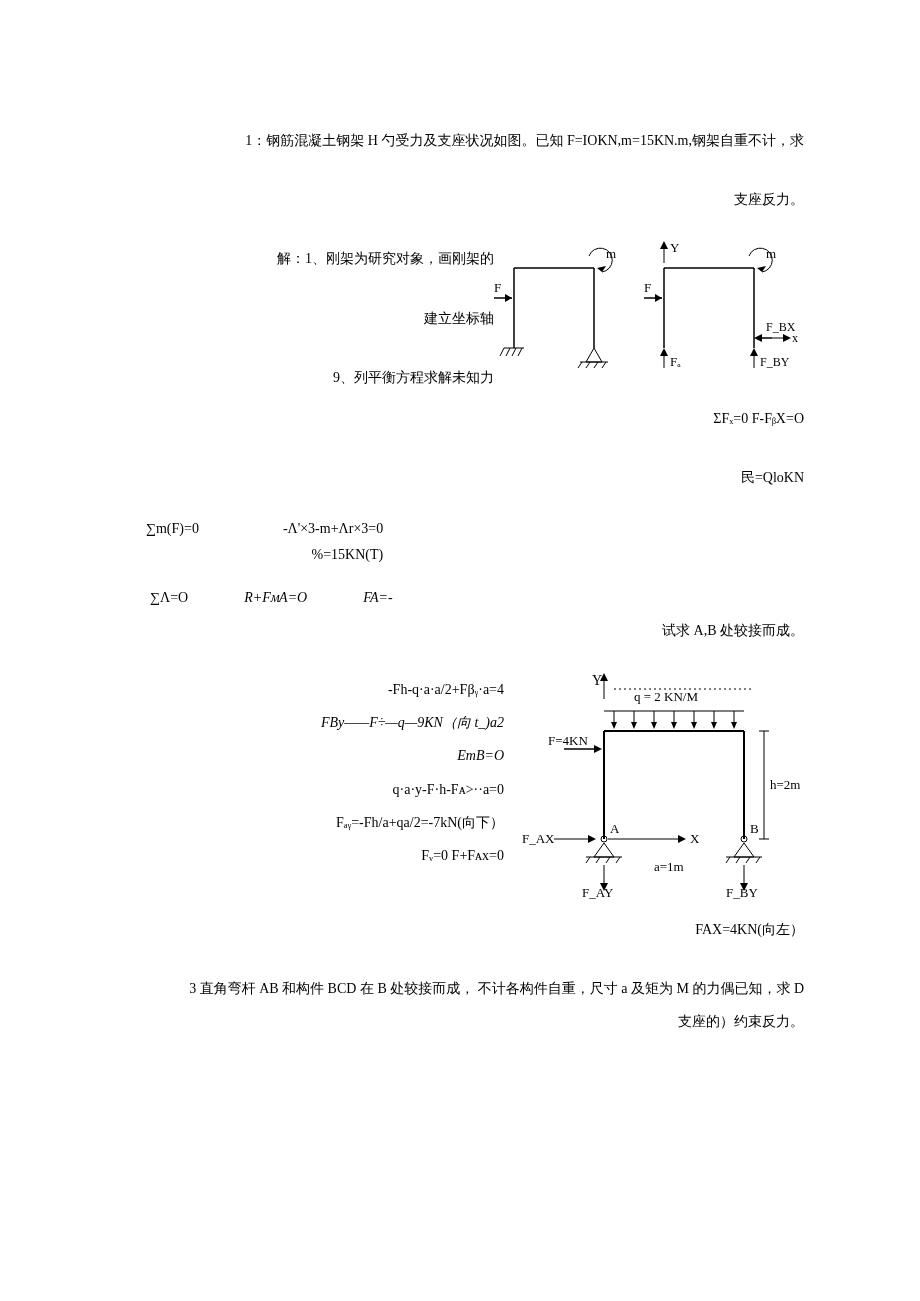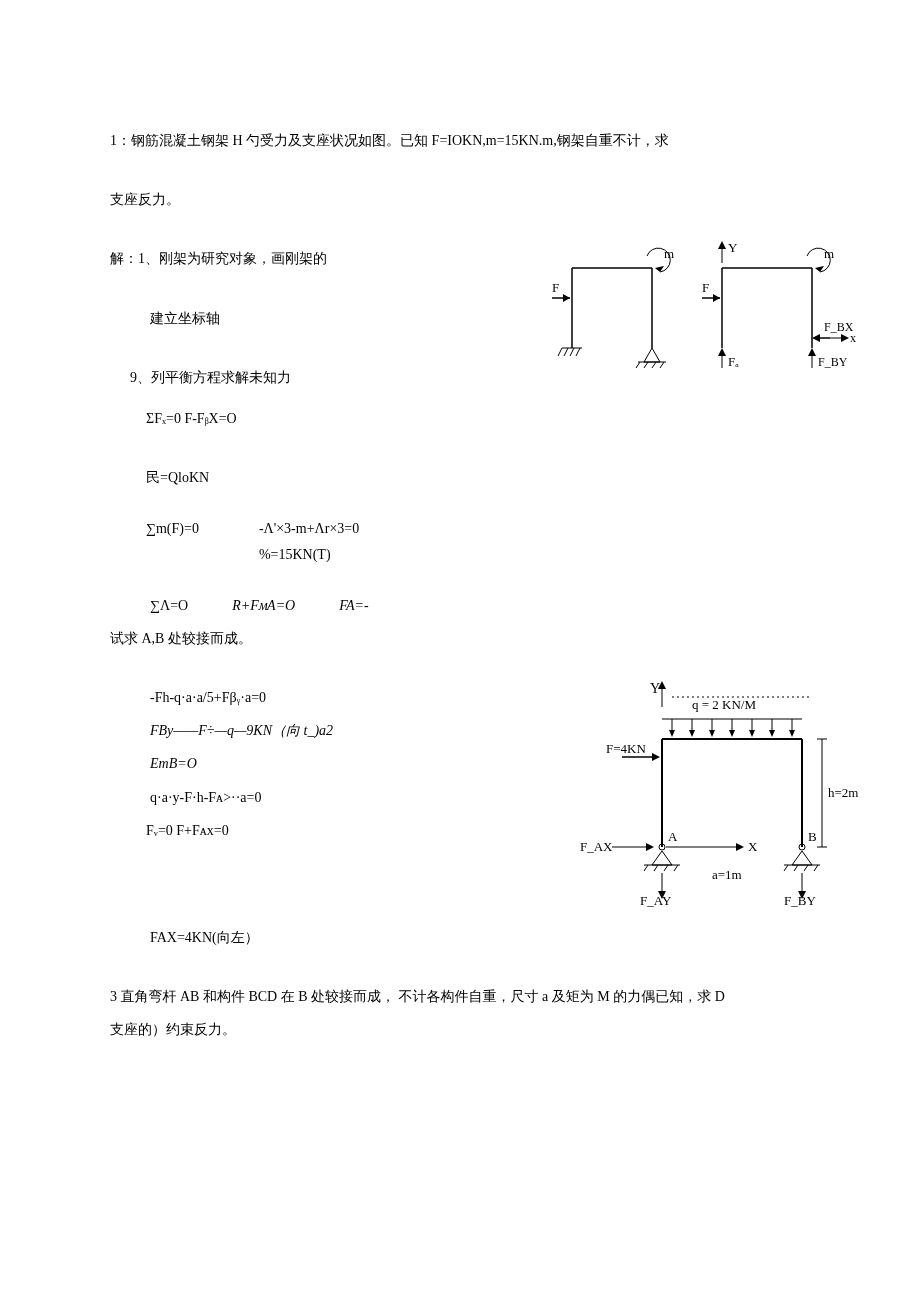--- a/index.html
+++ b/index.html
@@ -6,21 +6,22 @@
     font-family: "SimSun", "Microsoft YaHei", serif;
     font-size: 14px;
     color: #000;
     background: #fff;
     width: 920px;
     margin: 0;
     padding: 0;
     line-height: 1.8;
   }
   .page {
-    padding: 120px 58px 60px 110px;
+    padding: 120px 116px 60px 110px;
+    text-align: right;
   }
   .para {
     margin: 8px 0;
   }
   .indent1 { margin-left: 40px; }
   .indent2 { margin-left: 36px; }
   .indent05 { margin-left: 20px; }
   .mono { font-family: "Times New Roman", serif; }
   .gap { height: 18px; }
   .row {
@@ -133,43 +134,44 @@
         </g>
         <text x="266" y="128" font-size="12">F_BY</text>
       </svg>
     </div>
   </div>
 
   <div class="para indent2 mono">ΣFₓ=0 F-FᵦX=O</div>
   <div class="gap"></div>
   <div class="para indent2 mono">民=QloKN</div>
   <div class="gap"></div>
-  <div class="row indent2 mono" style="gap:60px;">
+  <div class="row indent2 mono" style="gap:84px;">
     <span>∑m(F)=0</span>
     <div>
       <div>-Λ'×3-m+Λr×3=0</div>
       <div>%=15KN(T)</div>
     </div>
   </div>
   <div class="gap"></div>
 
-  <div class="row indent1 mono" style="gap:44px;margin-top:8px;">
+  <div class="row indent1 mono" style="gap:56px;">
     <span>∑Λ=O</span>
     <span class="it">R+FᴍA=O</span>
     <span class="it">FA=-</span>
   </div>
   <div class="para">试求 A,B 处较接而成。</div>
   <div class="gap"></div>
 
   <div class="row">
     <div class="col-text">
-      <div class="para indent1 mono">-Fh-q·a·a/5+Fβᵧ·a=0</div>
+      <div class="para indent1 mono">-Fh-q·a·a/2+Fβᵧ·a=4</div>
       <div class="para indent1 mono it">FBy——F÷—q—9KN（向 t_)a2</div>
       <div class="para indent1 mono it">EmB=O</div>
       <div class="para indent1 mono">q·a·y-F·h-Fᴀ&gt;··a=0</div>
+      <div class="para indent1 mono">Fₐᵧ=-Fh/a+qa/2=-7kN(向下）</div>
       <div class="para indent2 mono">Fᵥ=0 F+Fᴀx=0</div>
     </div>
     <div class="col-fig">
       <svg width="300" height="240" viewBox="0 0 300 240">
 
         <g stroke="#000" stroke-width="1">
           <line x1="100" y1="30" x2="100" y2="6"></line>
           <polygon points="100,4 96,12 104,12" fill="#000" stroke="none"></polygon>
         </g>
         <text x="88" y="16" font-size="14">Y</text>

